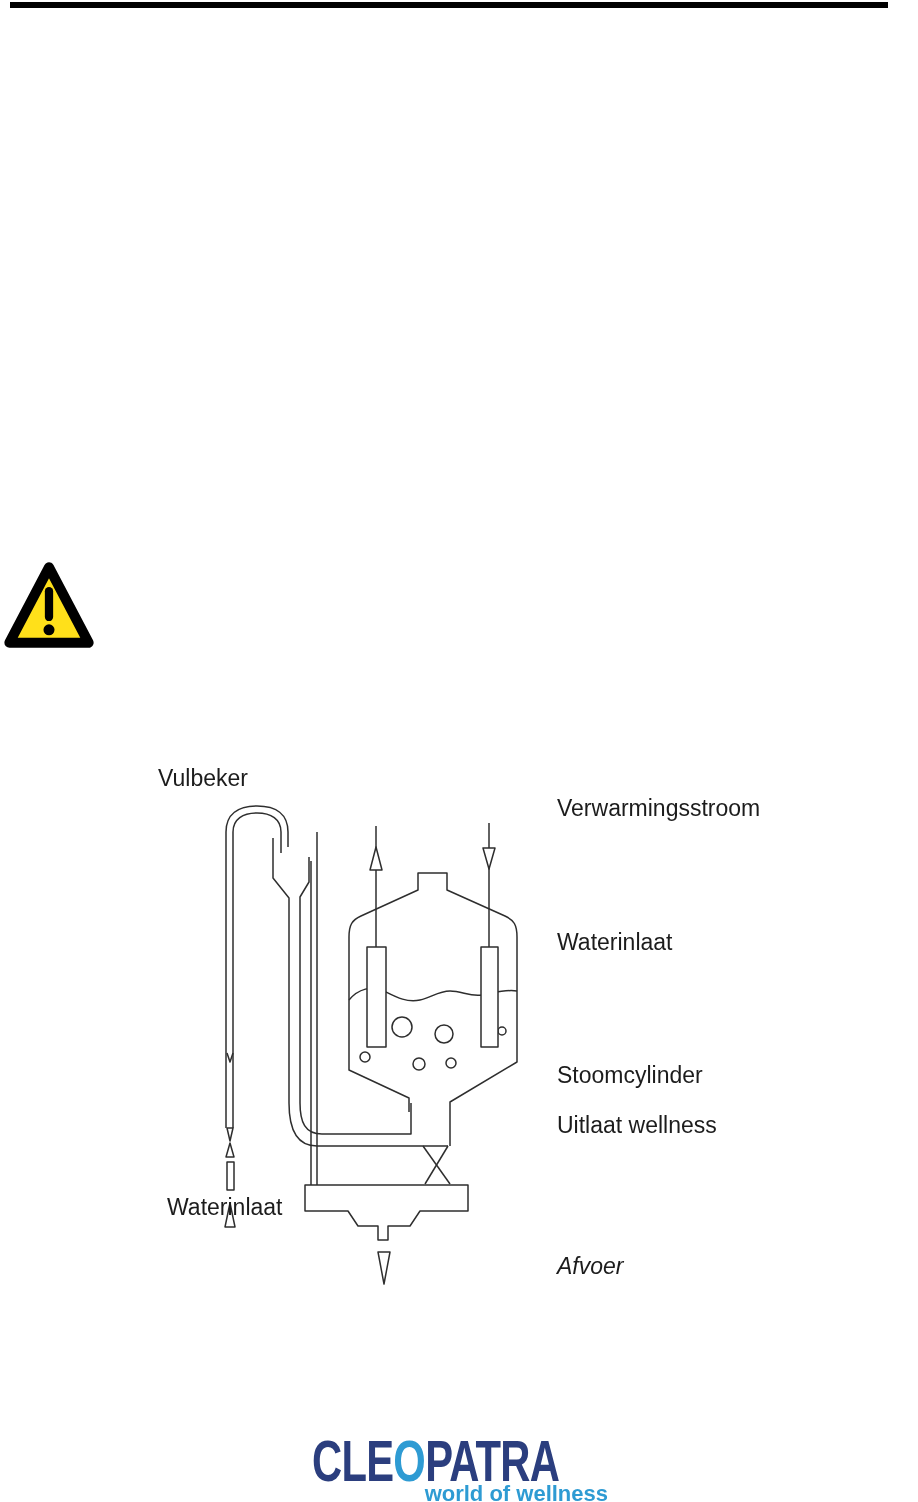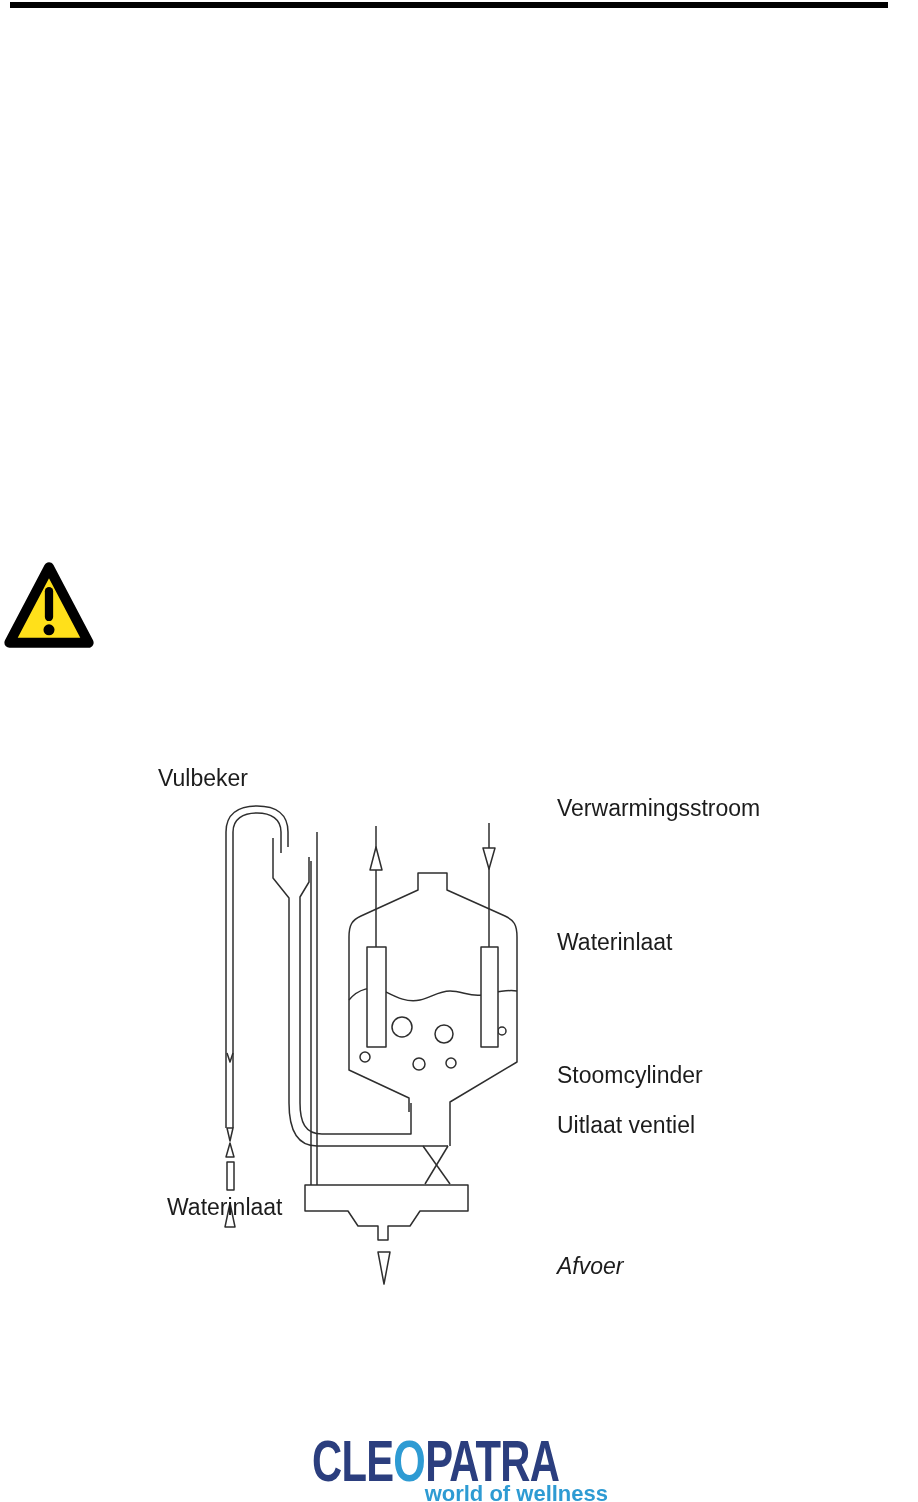--- a/index.html
+++ b/index.html
@@ -76,21 +76,21 @@
     <g>
       <path class="ln" d="M305,1185 H468 V1211 H420 L410,1226 H388 V1240 H378 V1226 H358 L348,1211 H305 Z"></path>
       <path class="wh" d="M378,1252 H390 L384,1284 Z"></path>
     </g>
   </svg>
 
   <div class="dlabel" style="left:158px;top:766px;">Vulbeker</div>
   <div class="dlabel" style="left:557px;top:796px;">Verwarmingsstroom</div>
   <div class="dlabel" style="left:557px;top:930px;">Waterinlaat</div>
   <div class="dlabel" style="left:557px;top:1019px;margin-top:44px;">Stoomcylinder</div>
-  <div class="dlabel" style="left:557px;top:1113px;">Uitlaat ventiel</div>
+  <div class="dlabel" style="left:557px;top:1113px;">Uitlaat wellness</div>
   <div class="dlabel" style="left:167px;top:1195px;">Waterinlaat</div>
   <div class="dlabel" style="left:557px;top:1254px;font-style:italic;">Afvoer</div>
 
   <div class="logo">
     <div class="logo-word"><span>CLE</span><span class="logo-o">O</span><span>PATRA</span></div>
     <div class="logo-tagline">world of wellness</div>
   </div>
 
 </div>
 

